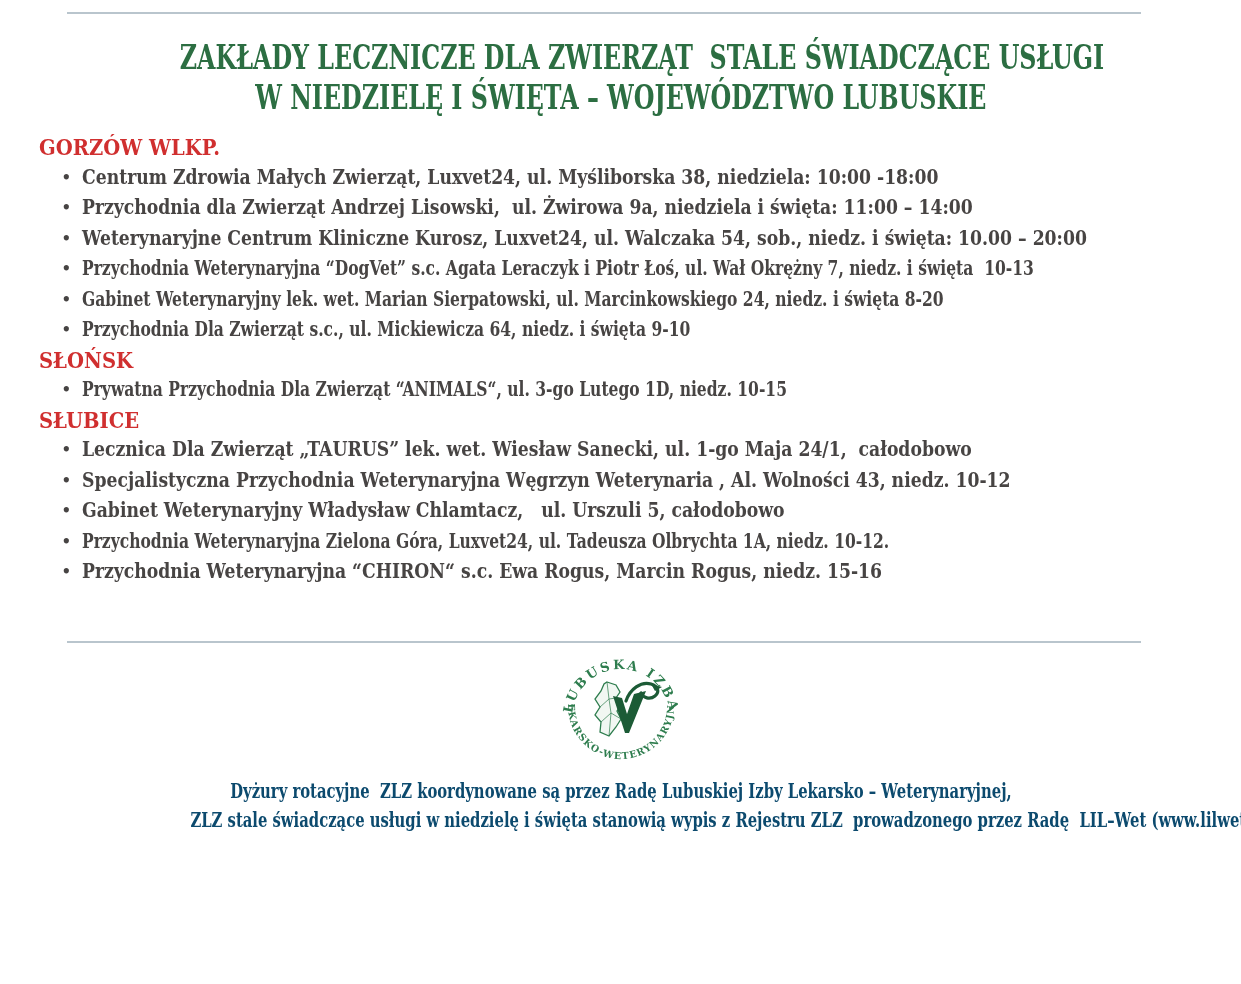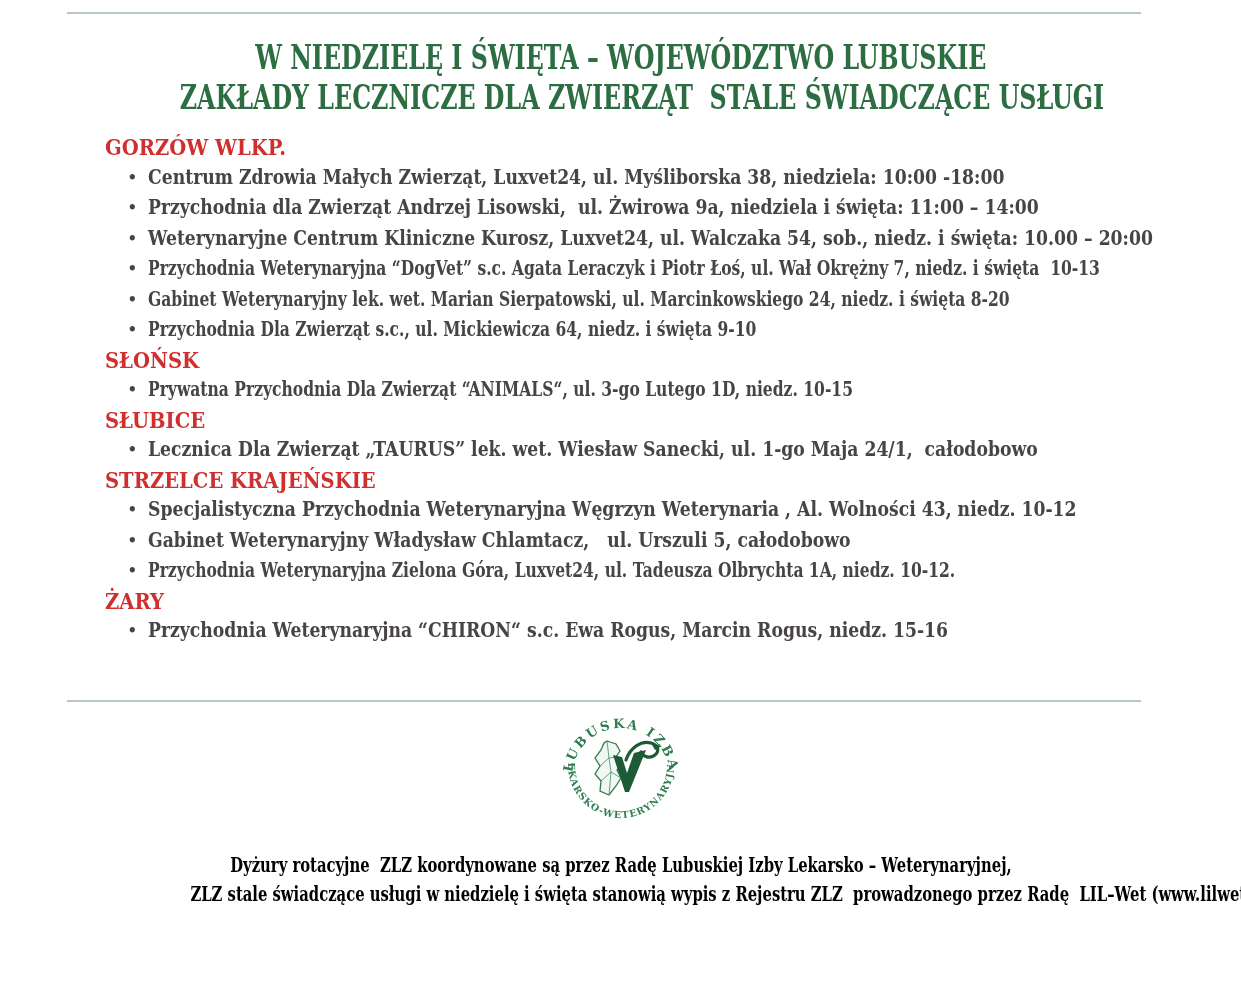--- a/index.html
+++ b/index.html
@@ -20,21 +20,21 @@
   .rule-top{margin:12px 100px 0 67px;}
   .rule-mid{margin:54px 100px 0 67px;}
 
   .title{
     margin-top:24px;text-align:center;color:var(--title-green);
     font-weight:bold;font-size:33px;line-height:40px;
   }
   .title .tline{white-space:nowrap;}
   .sx-t{display:inline-block;transform:scaleX(.72);transform-origin:50% 50%;white-space:pre;}
 
-  .list{margin-top:14px;padding-left:105px;}
+  .list{margin-top:14px;padding-left:39px;}
   .city{
     color:var(--header-red);font-weight:bold;font-size:23px;line-height:29.5px;
     white-space:nowrap;
   }
   .sx-h{display:inline-block;transform:scaleX(.85);transform-origin:0 50%;white-space:pre;}
 
   .entry{display:flex;align-items:baseline;line-height:29.5px;padding-left:22px;}
   .bullet{
     flex:0 0 21px;color:var(--body-text);font-size:18px;
   }
@@ -42,33 +42,33 @@
     display:inline-block;transform-origin:0 50%;white-space:pre;
     color:var(--body-text);font-weight:bold;font-size:21px;
   }
   .sx{transform:scaleX(.82);}
   .sx-c{transform:scaleX(.74);}
 
   .logo-wrap{margin-top:8px;text-align:center;height:124px;}
   .logo-svg text{font-family:"DejaVu Serif", serif;font-weight:bold;fill:var(--logo-green);}
 
   .footer{
-    text-align:center;color:#000000;font-weight:bold;font-size:20px;line-height:29px;
-    margin-top:17px;white-space:nowrap;
+    text-align:center;color:#0c4a6e;font-weight:bold;font-size:20px;line-height:29px;
+    margin-top:2px;white-space:nowrap;
   }
   .sx-f{display:inline-block;transform:scaleX(.74);transform-origin:50% 50%;white-space:pre;}
 </style>
 </head>
 <body>
 
 <div class="rule rule-top"></div>
 
 <div class="title">
+  <div class="tline"><span class="sx-t">ZAKŁADY LECZNICZE DLA ZWIERZĄT  STALE ŚWIADCZĄCE USŁUGI</span></div>
   <div class="tline"><span class="sx-t">W NIEDZIELĘ I ŚWIĘTA – WOJEWÓDZTWO LUBUSKIE</span></div>
-  <div class="tline"><span class="sx-t">ZAKŁADY LECZNICZE DLA ZWIERZĄT  STALE ŚWIADCZĄCE USŁUGI</span></div>
 </div>
 
 <div class="list">
 
   <div class="section">
     <div class="city"><span class="sx-h">GORZÓW WLKP.</span></div>
     <div class="entry">
         <span class="bullet">•</span>
         <span class="etext sx">Centrum Zdrowia Małych Zwierząt, Luxvet24, ul. Myśliborska 38, niedziela: 10:00 -18:00</span>
       </div>
@@ -110,40 +110,38 @@
 
   <div class="section">
     <div class="city"><span class="sx-h">SŁUBICE</span></div>
     <div class="entry">
         <span class="bullet">•</span>
         <span class="etext sx">Lecznica Dla Zwierząt „TAURUS” lek. wet. Wiesław Sanecki, ul. 1-go Maja 24/1,  całodobowo</span>
       </div>
   </div>
 
   <div class="section">
-    <div class="city"><span class="sx-h">STRZELCE KRAJEŃSKIE</span></div>
     <div class="entry">
         <span class="bullet">•</span>
         <span class="etext sx">Specjalistyczna Przychodnia Weterynaryjna Węgrzyn Weterynaria , Al. Wolności 43, niedz. 10-12</span>
       </div>
   </div>
 
   <div class="section">
     <div class="entry">
         <span class="bullet">•</span>
         <span class="etext sx">Gabinet Weterynaryjny Władysław Chlamtacz,   ul. Urszuli 5, całodobowo</span>
       </div>
     <div class="entry">
         <span class="bullet">•</span>
         <span class="etext sx-c">Przychodnia Weterynaryjna Zielona Góra, Luxvet24, ul. Tadeusza Olbrychta 1A, niedz. 10-12.</span>
       </div>
   </div>
 
   <div class="section">
-    <div class="city"><span class="sx-h">ŻARY</span></div>
     <div class="entry">
         <span class="bullet">•</span>
         <span class="etext sx">Przychodnia Weterynaryjna “CHIRON“ s.c. Ewa Rogus, Marcin Rogus, niedz. 15-16</span>
       </div>
   </div>
 
 </div>
 
 <div class="rule rule-mid"></div>
 

